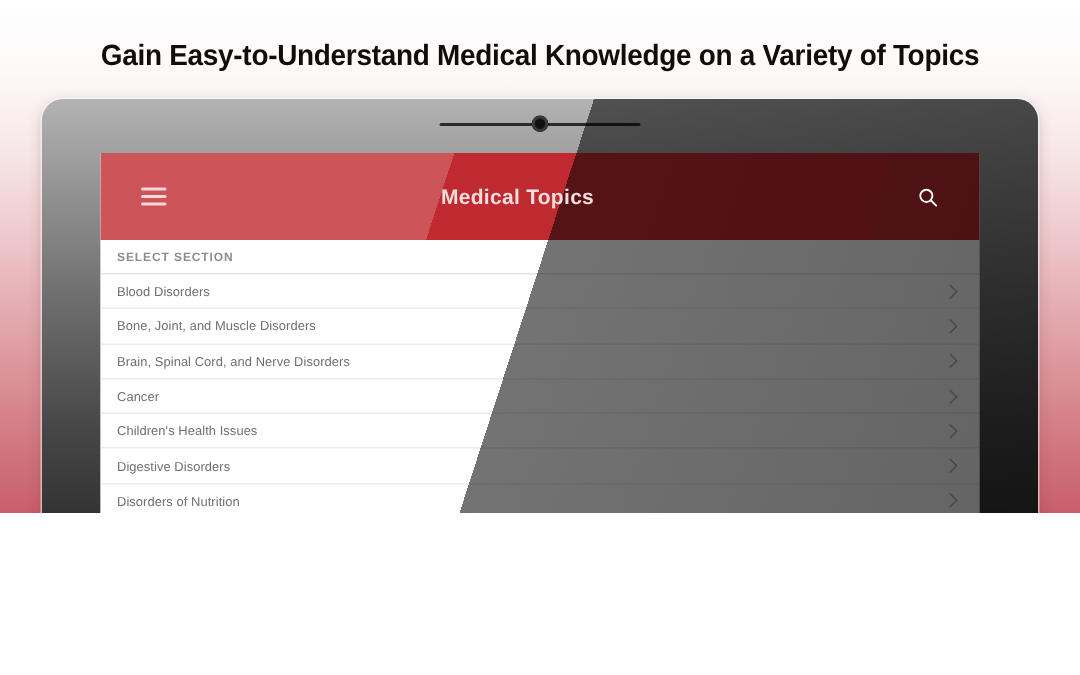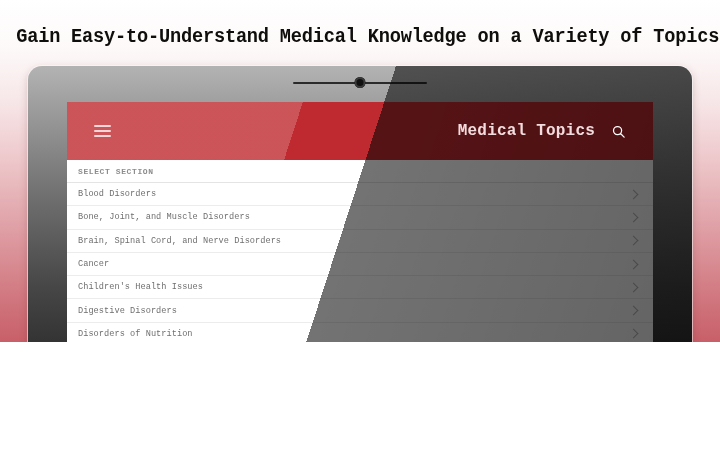--- a/index.html
+++ b/index.html
@@ -7,21 +7,20 @@
     width:720px; height:450px; overflow:hidden;
     font-family:"Liberation Sans", sans-serif;
   }
   #stage {
     position:relative; width:720px; height:342px;
     background:linear-gradient(180deg,
       #ffffff 0%, #fdf9f9 14%, #f7e6e7 30%,
       #eec9cc 46%, #e2a9ae 62%, #d98d94 76%,
       #d0757d 88%, #c85f69 100%);
     overflow:hidden;
-    font-family:Liberation Mono, monospace;
   }
 
   
   #headline {
     position:absolute; top:26px; left:0; width:720px;
     text-align:center;
     font-size:19.5px; font-weight:bold; color:#100d0d;
     letter-spacing:-0.2px;
     transform:scaleX(0.955); transform-origin:center top;
     white-space:nowrap;
@@ -84,22 +83,22 @@
     position:relative; z-index:2;
     width:46px; height:58px; margin-left:12px;
     display:flex; flex-direction:column; align-items:center;
     justify-content:center; gap:3px; cursor:pointer;
   }
   #menu-btn span {
     display:block; width:17px; height:2px; background:#f6d7d9; border-radius:1px;
   }
   #appbar-title {
     position:relative; z-index:2;
-    flex:1; text-align:right;
-    font-size:16px; font-weight:bold; color:#f3dcdd;
+    flex:1; text-align:center;
+    font-size:14px; font-weight:bold; color:#f3dcdd;
     letter-spacing:.2px;
     margin-left:-30px;
   }
   #search-btn {
     position:relative; z-index:2;
     width:46px; height:58px; margin-right:12px;
     display:flex; align-items:center; justify-content:center; cursor:pointer;
   }
 
   

